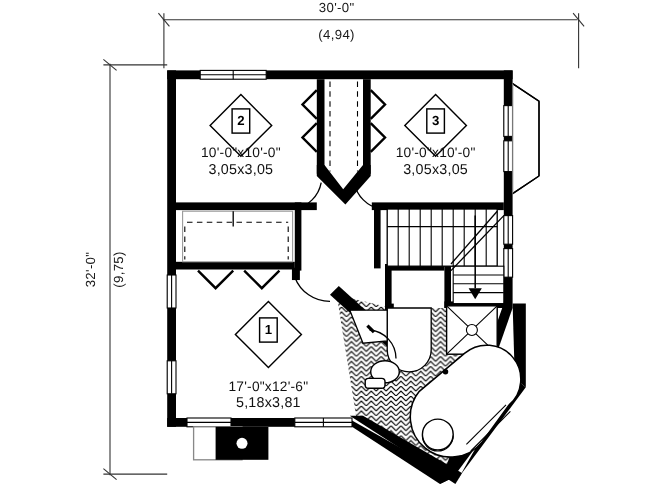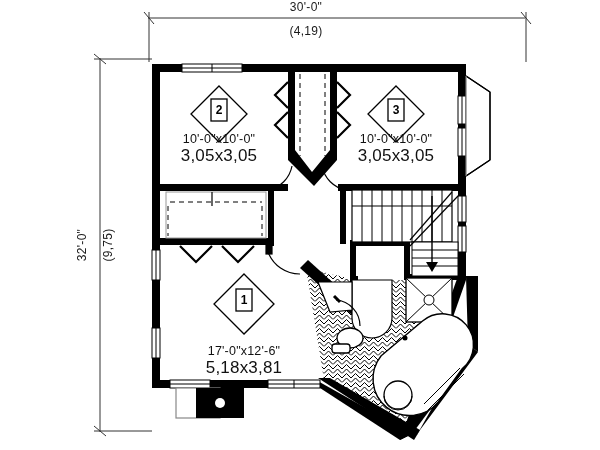--- a/index.html
+++ b/index.html
@@ -39,21 +39,21 @@
     position: absolute;
     font-family: "Liberation Sans", sans-serif;
     font-size: 12.5px;
     color: #111111;
     white-space: nowrap;
     text-align: center;
     letter-spacing: 0.2px;
   }
   .room-label .metric {
     display: block;
-    font-size: 17px;
+    font-size: 13px;
   }
   .rot-left {
     transform-origin: 50% 50%;
     transform: rotate(-90deg);
   }
   .marker-num {
     position: absolute;
     font-family: "Liberation Sans", sans-serif;
     font-size: 12px;
     font-weight: bold;
@@ -325,21 +325,21 @@
 
       <polygon points="396,86 424,114 396,142 368,114" fill="#ffffff"></polygon>
       <rect x="388" y="99" width="16" height="22" fill="#ffffff" stroke="#000" stroke-width="1.3"></rect>
 
       <polygon points="244,274 274,304 244,334 214,304" fill="#ffffff"></polygon>
       <rect x="236" y="289" width="16" height="22" fill="#ffffff" stroke="#000" stroke-width="1.3"></rect>
     </g>
   </svg>
 
   <div class="dim-label" style="left:306px; top:0px; transform:translateX(-50%);">30'-0"</div>
-  <div class="dim-label" style="left:306px; top:24px; transform:translateX(-50%);">(4,19)</div>
+  <div class="dim-label" style="left:306px; top:24px; transform:translateX(-50%);">(4,94)</div>
 
   <div class="dim-label rot-left" style="left:60px; top:238px; width:44px; text-align:center;">32'-0"</div>
   <div class="dim-label rot-left" style="left:86px; top:238px; width:44px; text-align:center;">(9,75)</div>
 
   <div class="marker-num" style="left:212px; top:103px;">2</div>
   <div class="room-label" style="left:219px; top:132px; transform:translateX(-50%);">
     <span>10'-0"x10'-0"</span>
     <span class="metric">3,05x3,05</span>
   </div>
 

